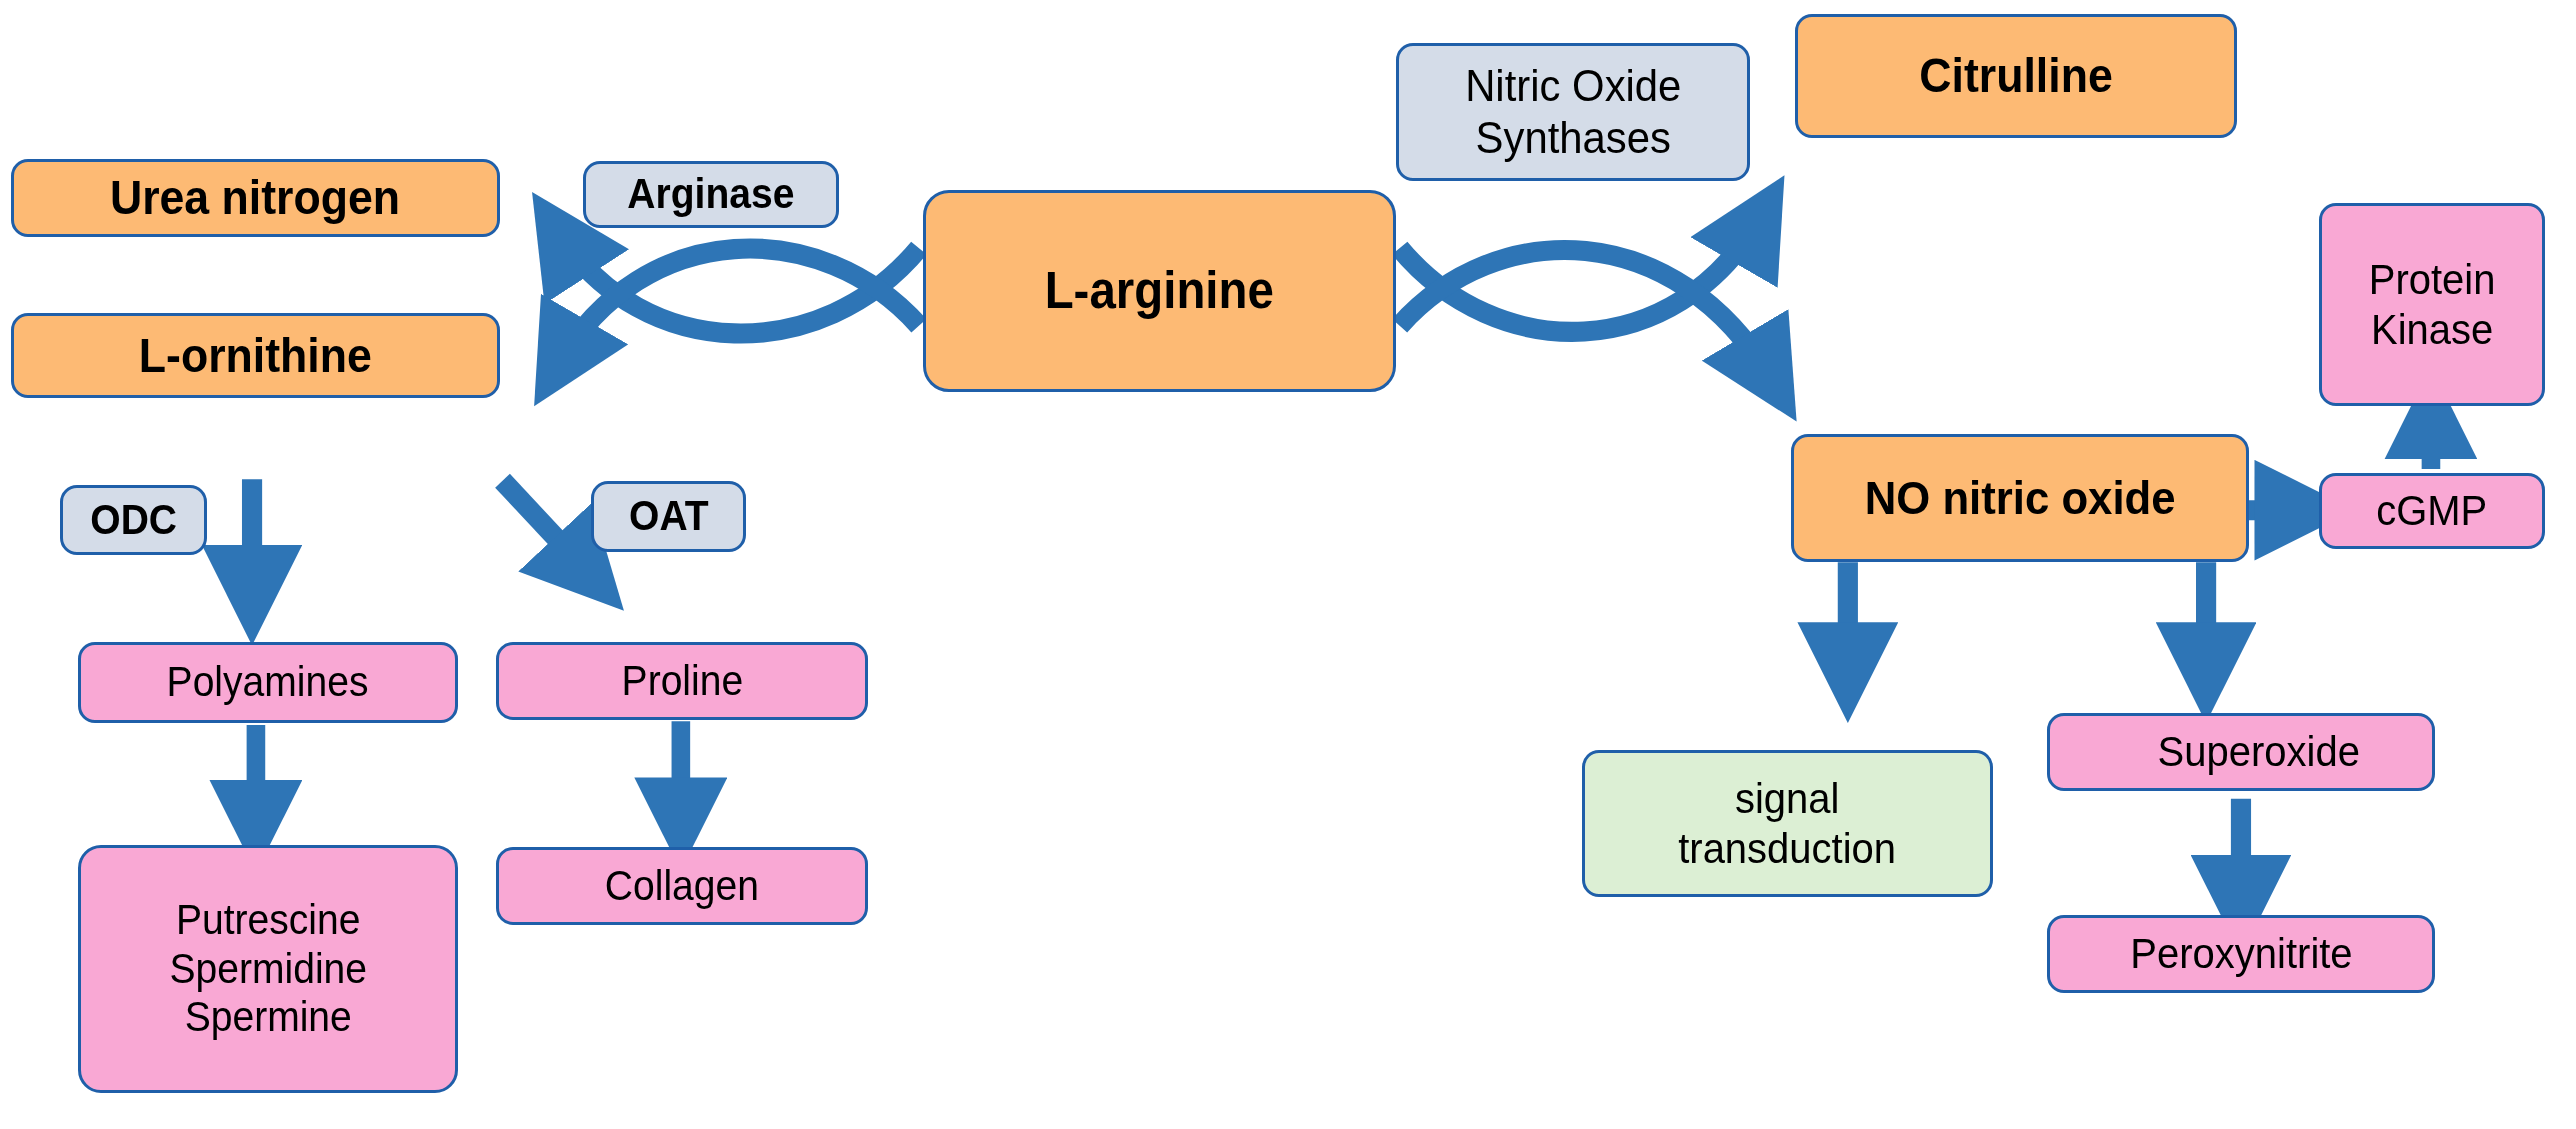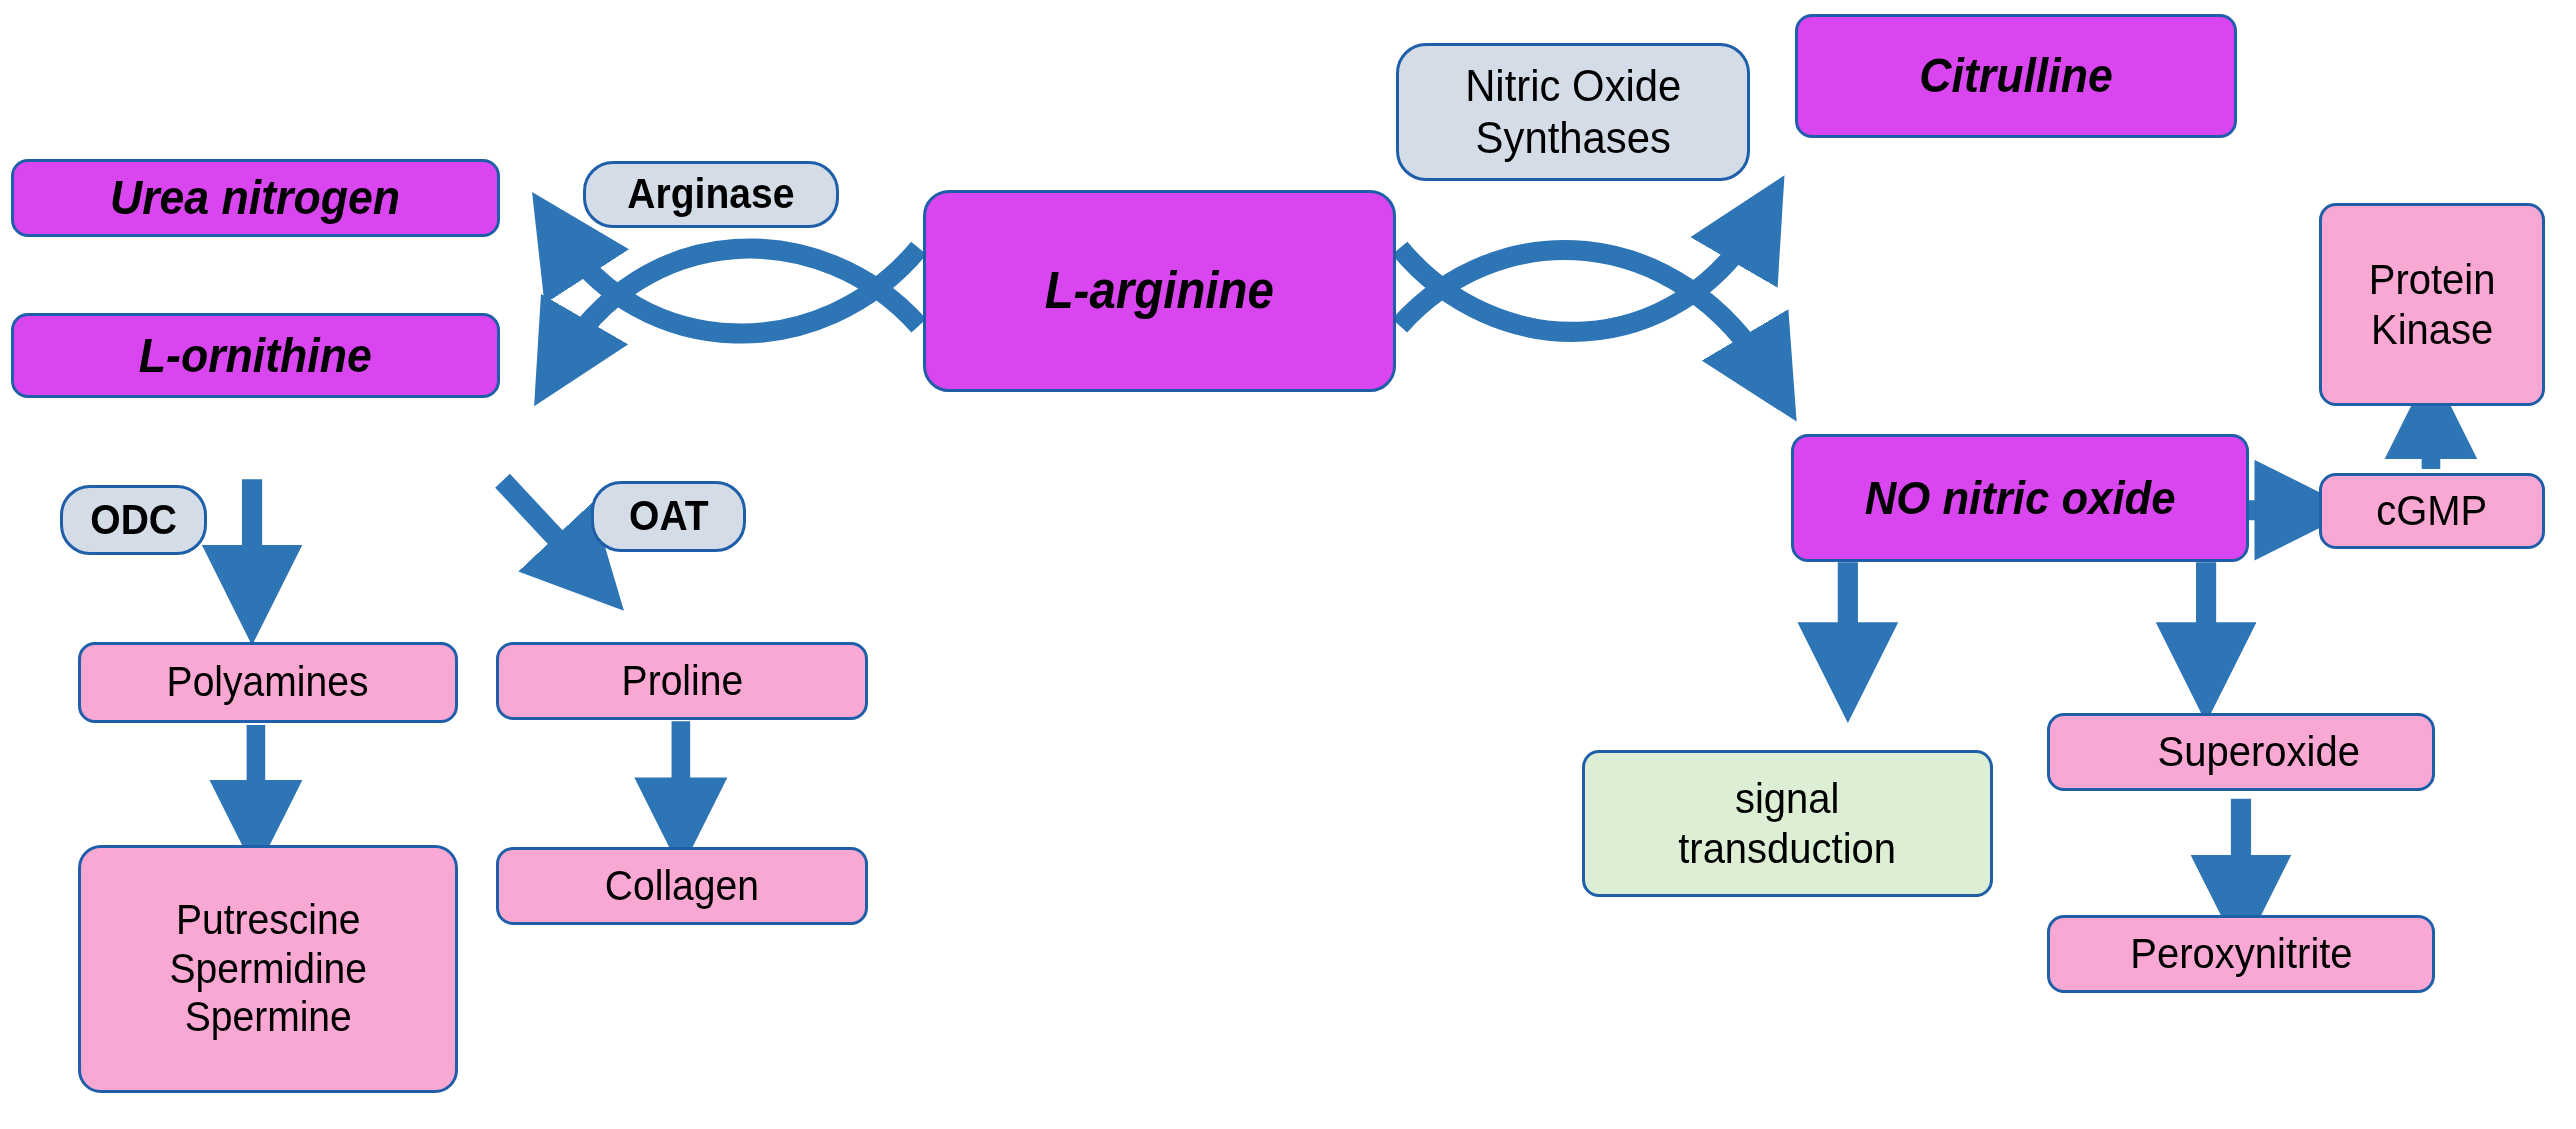--- a/index.html
+++ b/index.html
@@ -24,23 +24,23 @@
     justify-content: center;
     text-align: center;
     border: 3.1px solid #1F5FA9;
     border-radius: 17px;
     color: #000000;
     line-height: 1.16;
     white-space: pre-line;
     padding: 3.1px 7.8px;
   }
   
-  .fill-orange { background: #d946ef; font-style: italic; }
+  .fill-orange { background: #fdba74; }
   .fill-peach  { background: #f9a8d4; }
-  .fill-gray   { background: #D4DCE8; border-radius: 30px; }
+  .fill-gray   { background: #D4DCE8; }
   .fill-green  { background: #DCEFD4; margin-top: 48px; }
 
   
   .bold   { font-weight: bold; }
   .normal { font-weight: normal; }
 
   
   .node > span {
     display: block;
     transform: scaleX(0.93);

